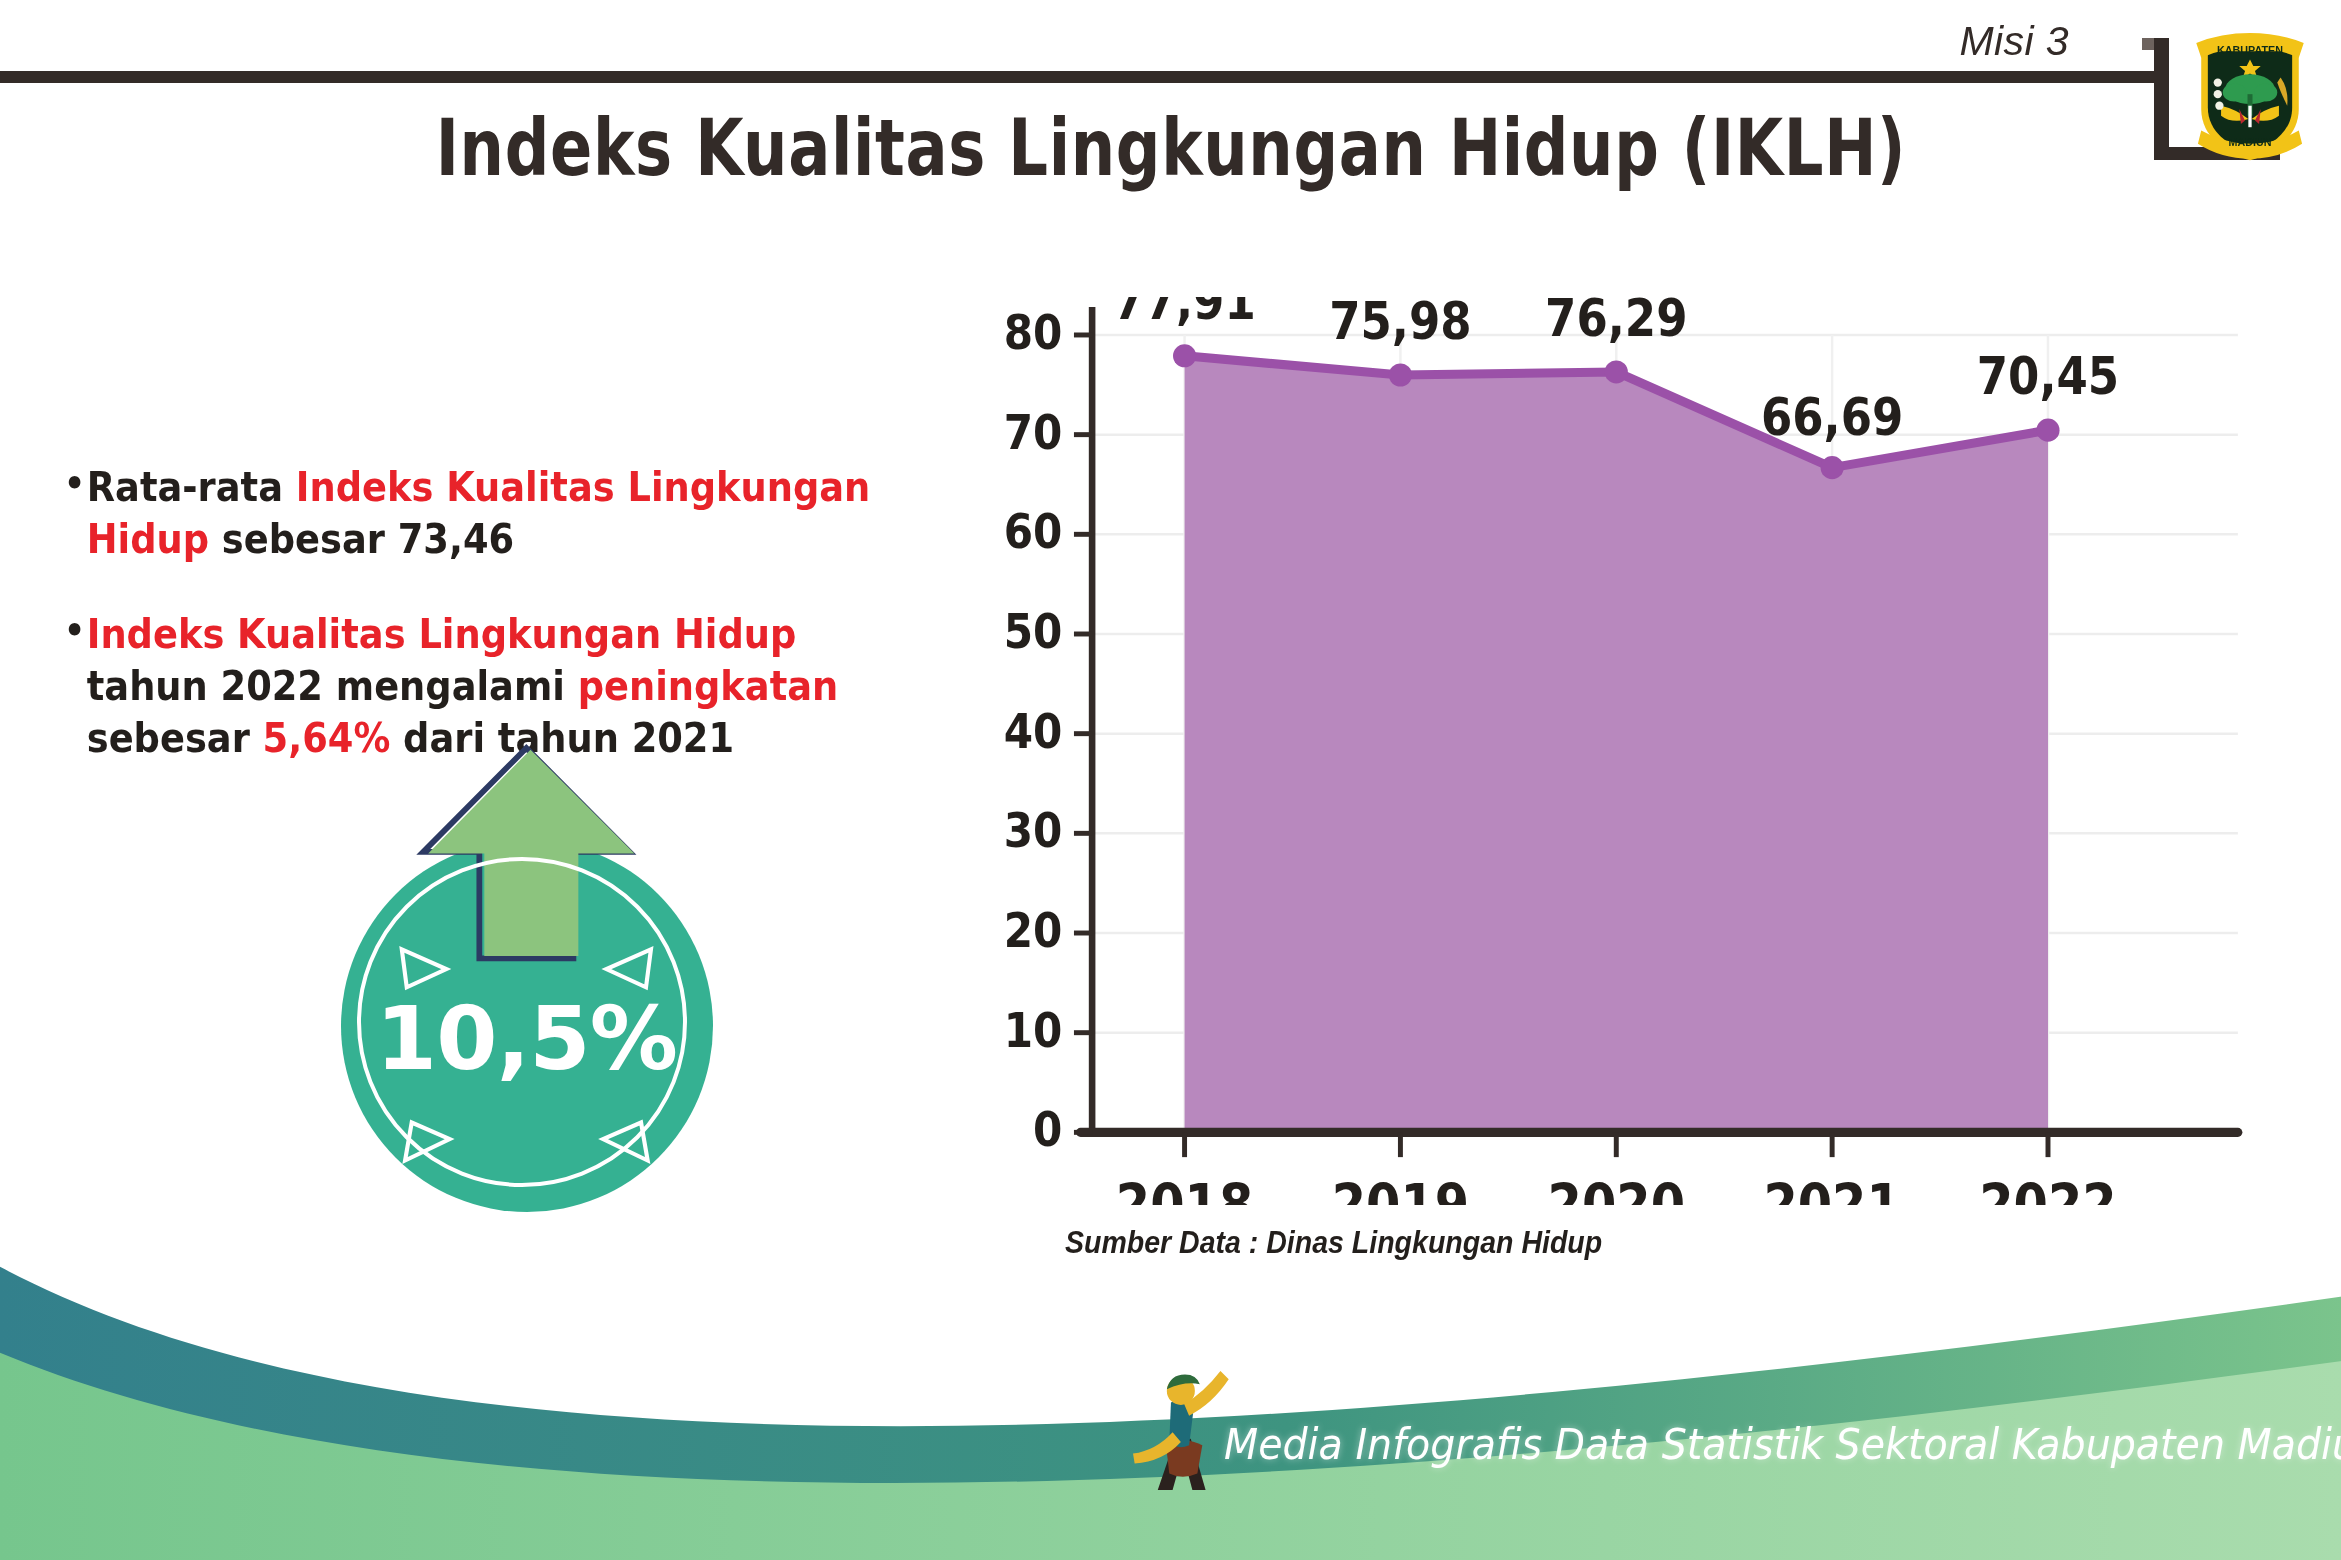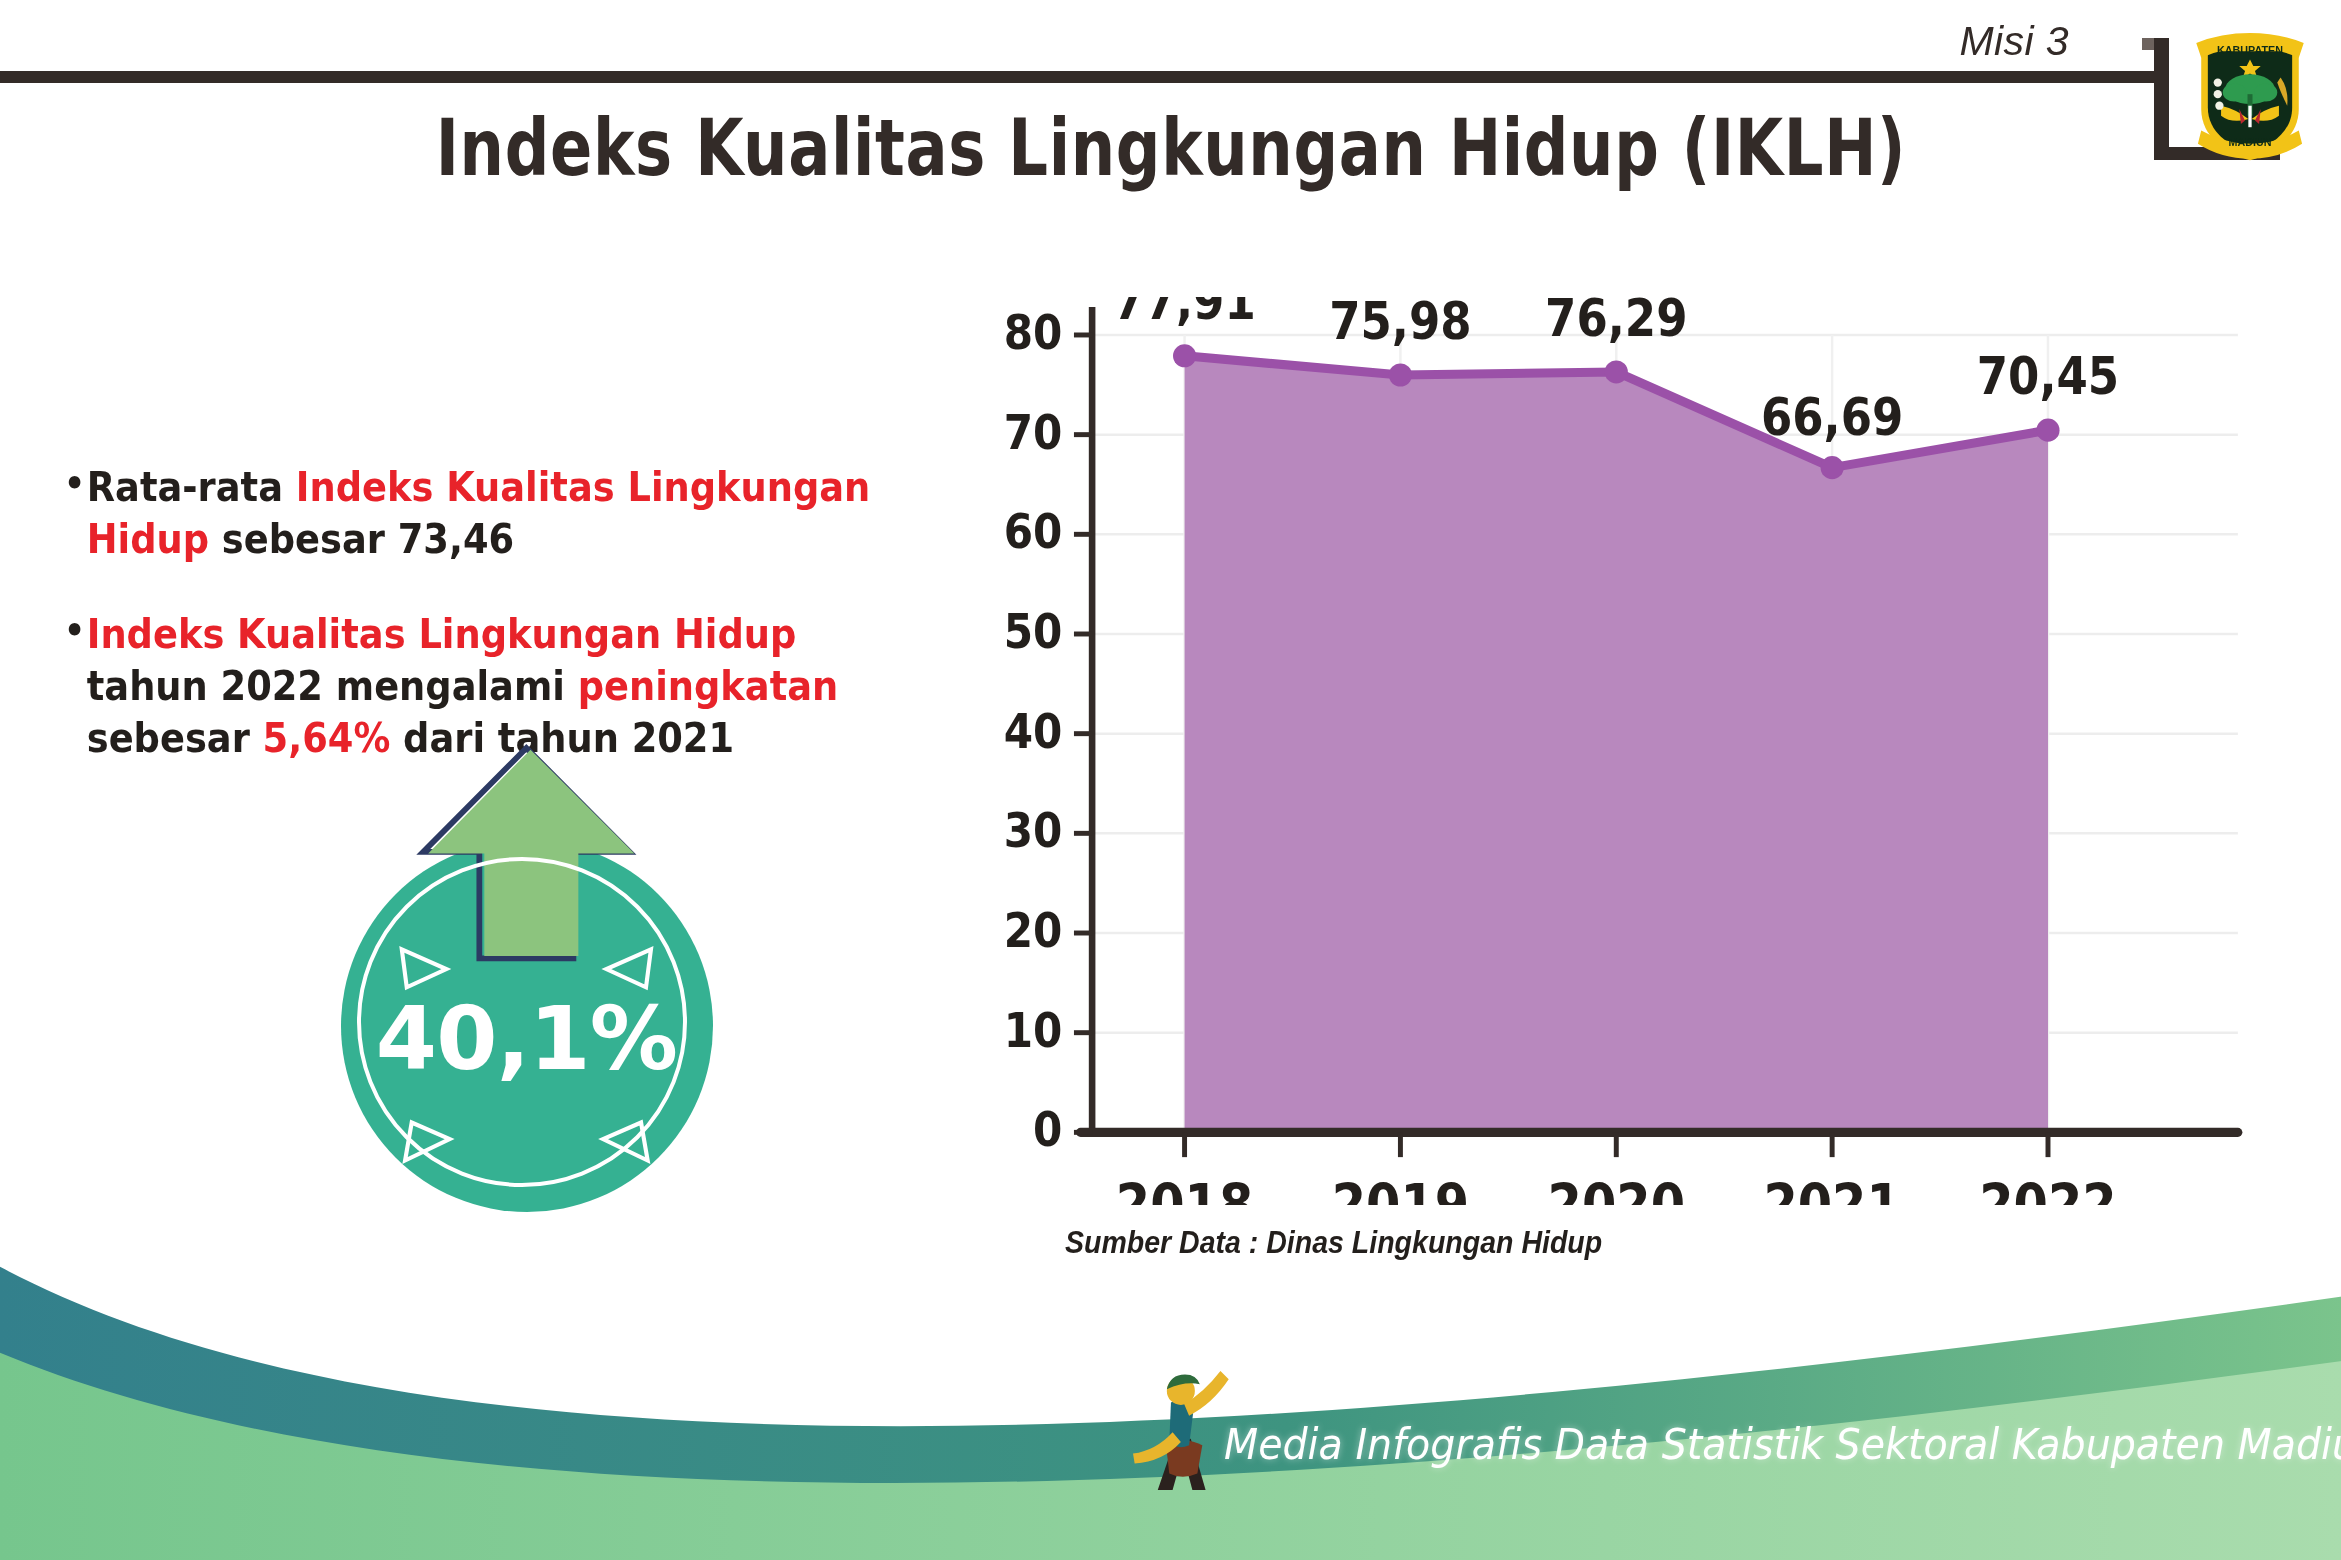--- a/index.html
+++ b/index.html
@@ -239,21 +239,21 @@
       <polygon points="245,0 120,126 188,126 188,255 302,255 302,126 370,126" fill="none" stroke="#2C3A63" stroke-width="7"></polygon>
       <polygon points="250,2 126,128 194,128 194,252 308,252 308,128 376,128" fill="#8CC47E"></polygon>
     </svg>
     <div class="badge-ring"></div>
     <svg class="badge-ticks" viewBox="0 0 540 560">
       <polygon points="94,244 148,268 100,290" fill="none" stroke="#ffffff" stroke-width="5"></polygon>
       <polygon points="396,244 342,268 390,290" fill="none" stroke="#ffffff" stroke-width="5"></polygon>
       <polygon points="98,500 152,474 106,454" fill="none" stroke="#ffffff" stroke-width="5"></polygon>
       <polygon points="392,500 338,474 384,454" fill="none" stroke="#ffffff" stroke-width="5"></polygon>
     </svg>
-    <div class="badge-pct">40,1%</div>
+    <div class="badge-pct">10,5%</div>
   </div>
 
   <div class="chart">
     <svg id="chart-svg" width="1321" height="908" viewBox="0 0 1600 1100">
         <line x1="172" y1="891.25" x2="1560" y2="891.25" stroke="#EDEDED" stroke-width="3"></line>
         <line x1="172" y1="770.5" x2="1560" y2="770.5" stroke="#EDEDED" stroke-width="3"></line>
         <line x1="172" y1="649.75" x2="1560" y2="649.75" stroke="#EDEDED" stroke-width="3"></line>
         <line x1="172" y1="529" x2="1560" y2="529" stroke="#EDEDED" stroke-width="3"></line>
         <line x1="172" y1="408.25" x2="1560" y2="408.25" stroke="#EDEDED" stroke-width="3"></line>
         <line x1="172" y1="287.5" x2="1560" y2="287.5" stroke="#EDEDED" stroke-width="3"></line>

